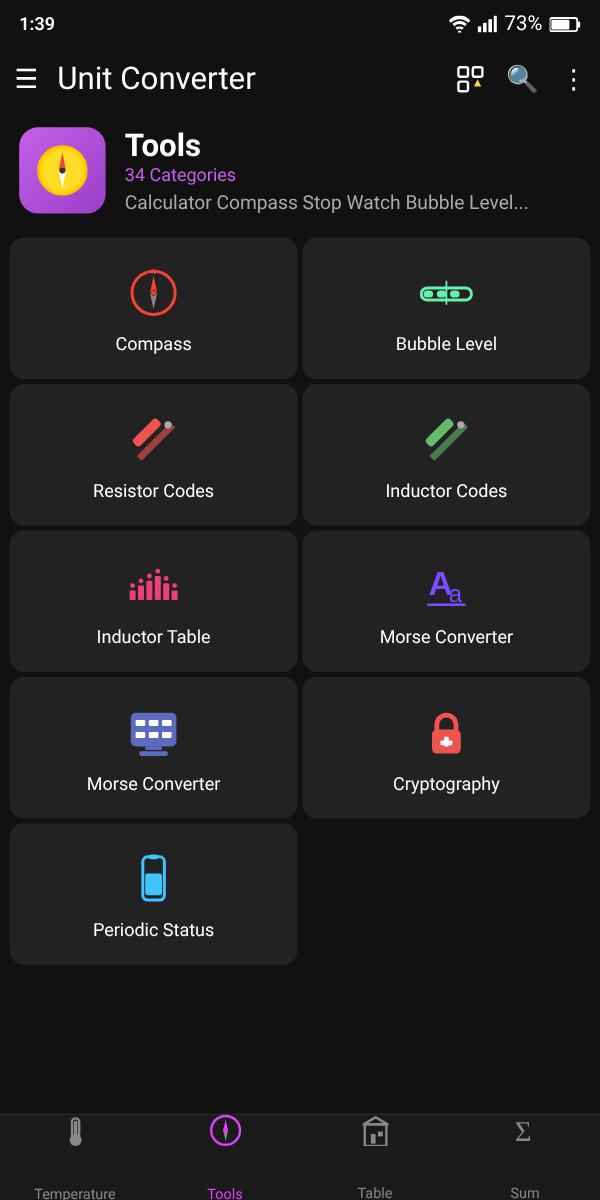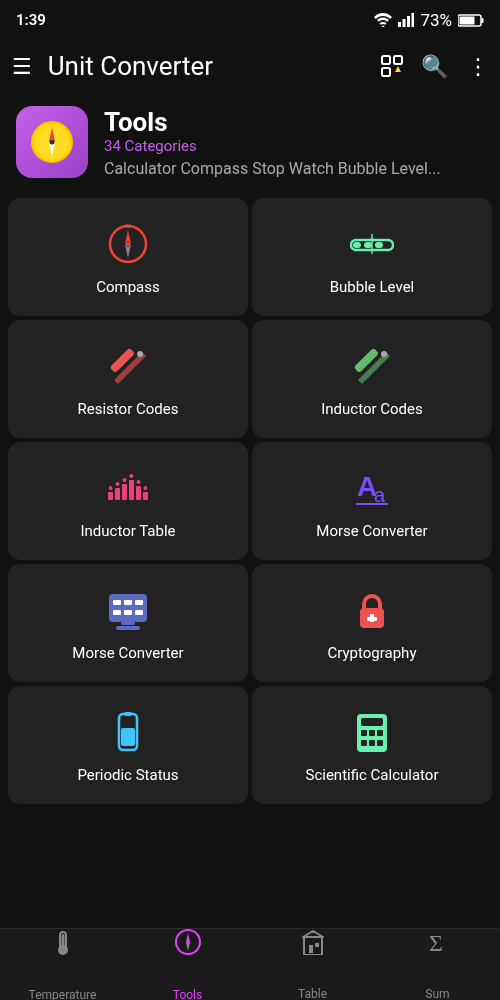--- a/index.html
+++ b/index.html
@@ -368,35 +368,20 @@
 
         <rect x="15" y="18" width="14" height="18" rx="2" fill="#40c4ff"></rect>
 
         <rect x="18" y="2" width="8" height="4" rx="2" fill="#40c4ff"></rect>
       </svg>
     </div>
     <span class="grid-item-label">Periodic Status</span>
   </div>
 
 
-  <div class="grid-item">
-    <div class="grid-item-icon">
-      <svg width="44" height="44" viewBox="0 0 44 44">
-        <rect x="7" y="4" width="30" height="38" rx="4" fill="#69f0ae"></rect>
-        <rect x="11" y="8" width="22" height="8" rx="2" fill="#222"></rect>
-        <rect x="11" y="20" width="6" height="6" rx="1" fill="#222"></rect>
-        <rect x="19" y="20" width="6" height="6" rx="1" fill="#222"></rect>
-        <rect x="27" y="20" width="6" height="6" rx="1" fill="#222"></rect>
-        <rect x="11" y="30" width="6" height="6" rx="1" fill="#222"></rect>
-        <rect x="19" y="30" width="6" height="6" rx="1" fill="#222"></rect>
-        <rect x="27" y="30" width="6" height="6" rx="1" fill="#222"></rect>
-      </svg>
-    </div>
-    <span class="grid-item-label">Scientific Calculator</span>
-  </div>
 
 
 </div>
 
 <div class="bottom-nav">
 
   <div class="nav-item">
     <span class="nav-item-icon" style="color:#888; font-size:22px;">
       <svg width="24" height="28" viewBox="0 0 24 28">
         <rect x="9" y="4" width="6" height="16" rx="3" fill="none" stroke="#888" stroke-width="2"></rect>

